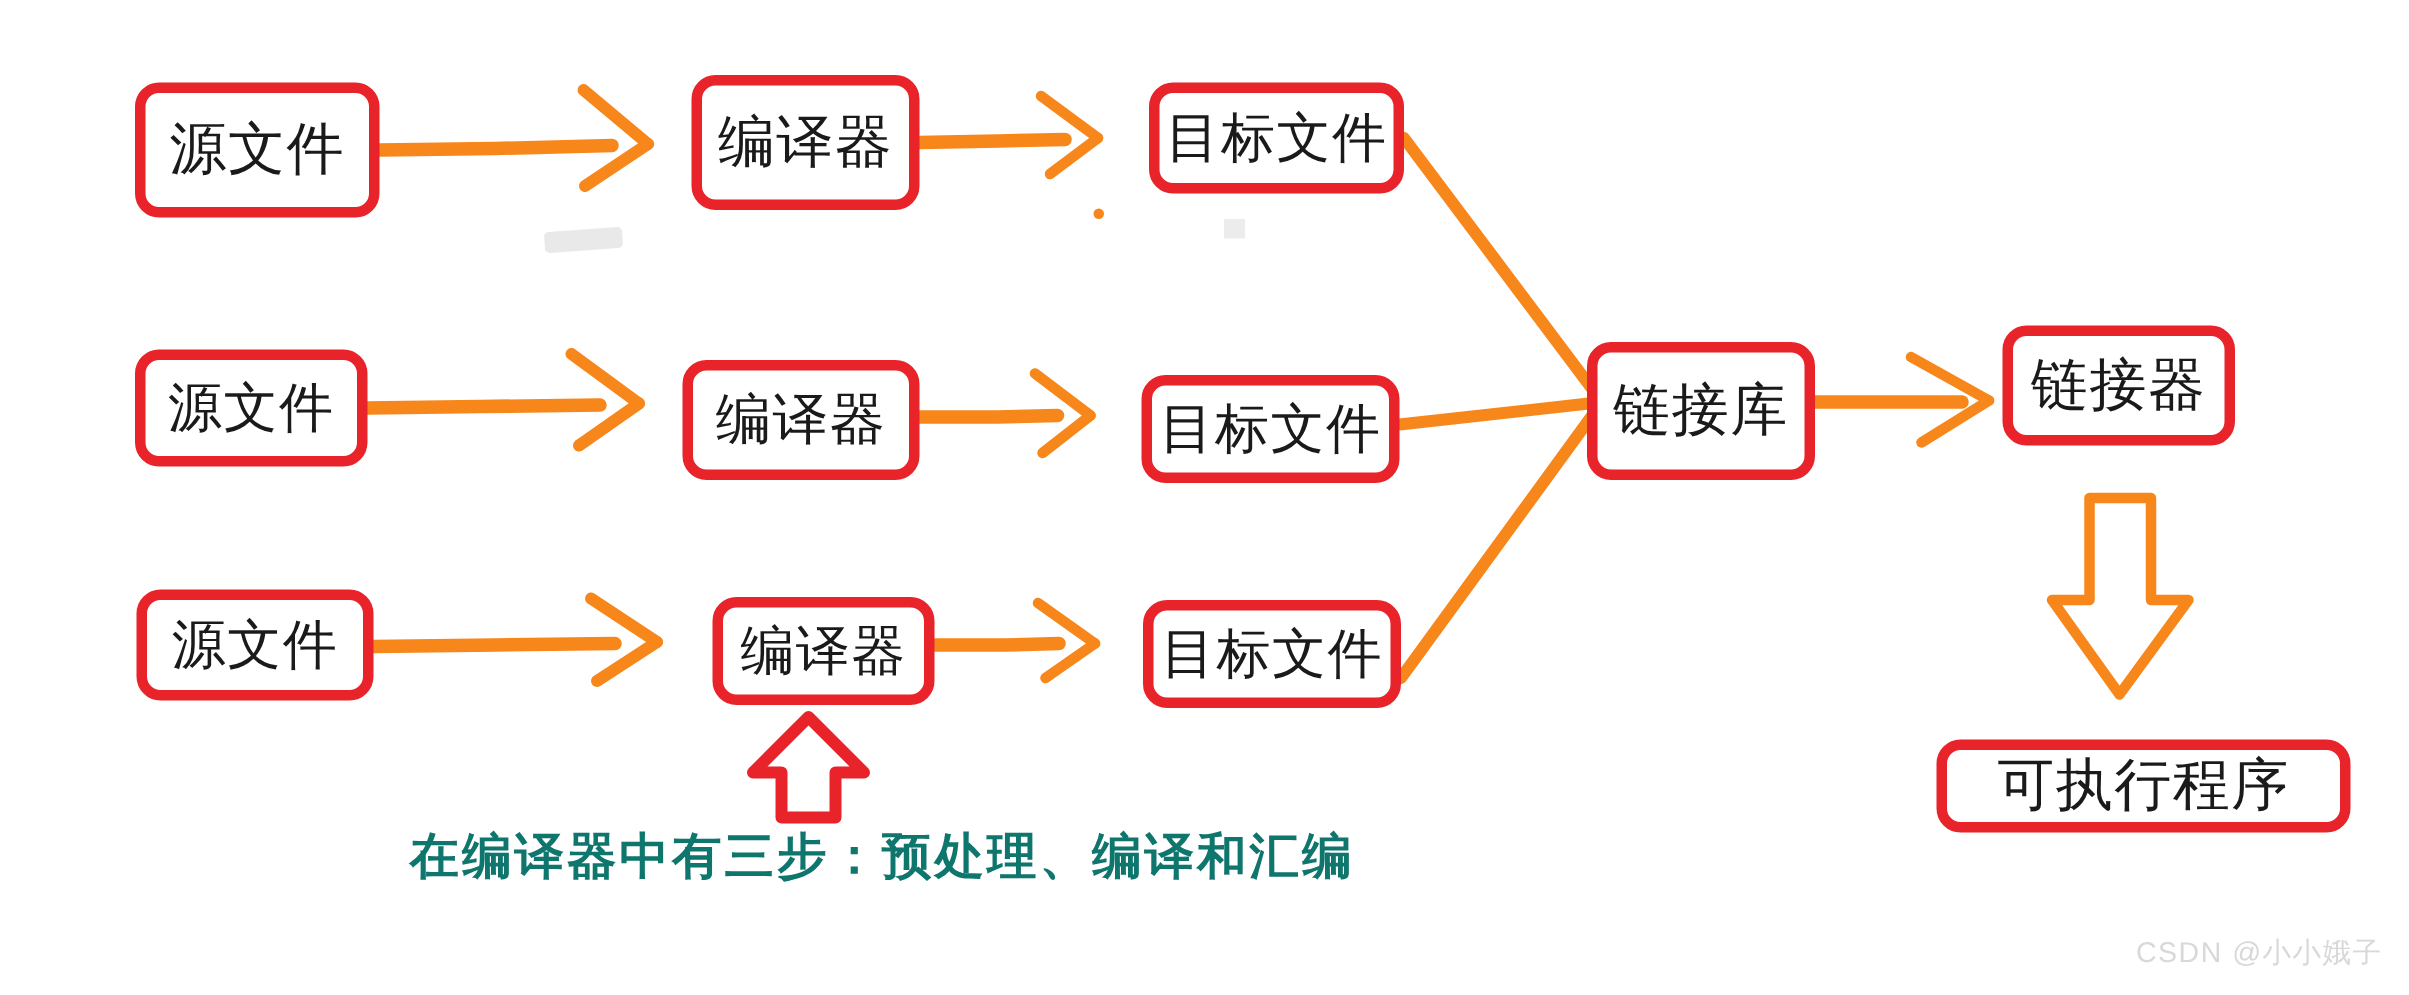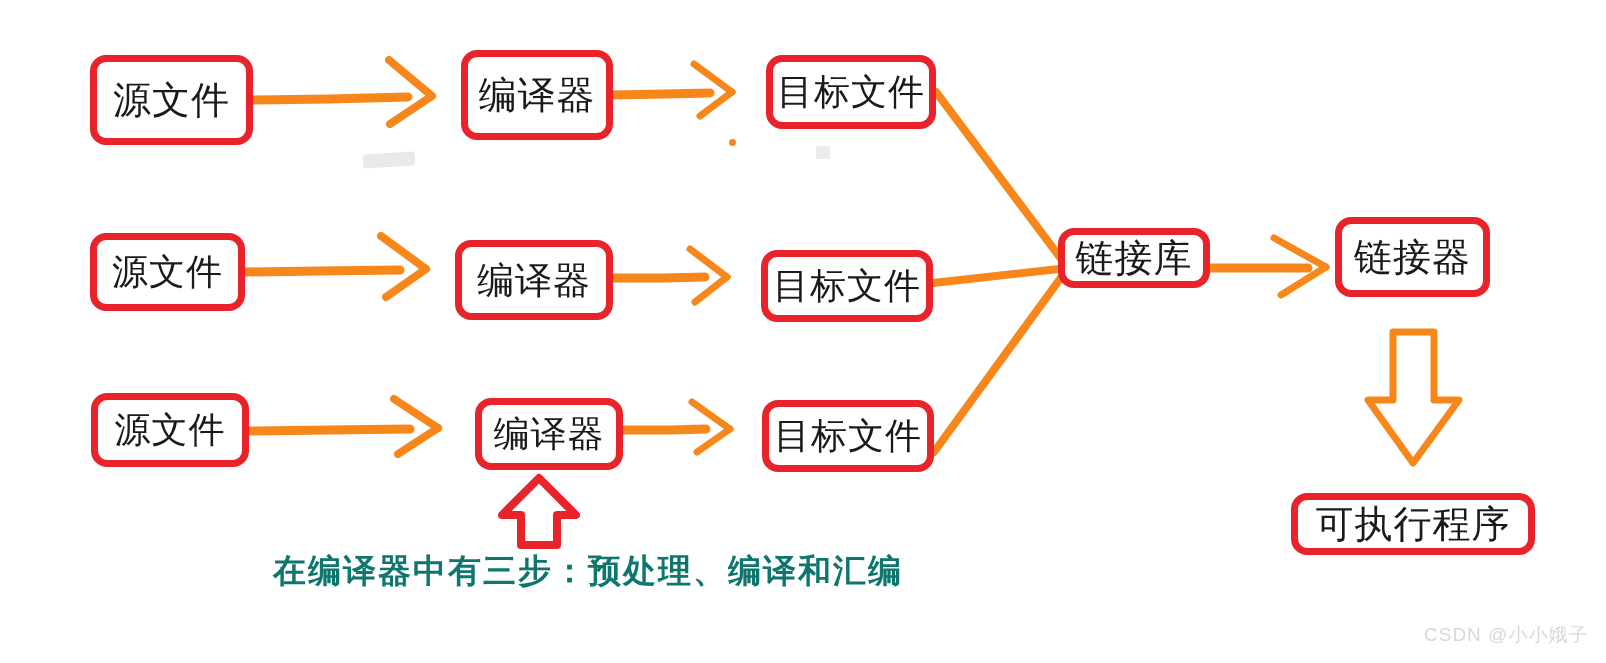--- a/index.html
+++ b/index.html
@@ -154,41 +154,41 @@
   </div>
 
   <div class="node" style="left:455px; top:240px; width:158px; height:80px; font-size:37px;">
     <span class="node-label">编译器</span>
   </div>
 
   <div class="node" style="left:761px; top:250px; width:172px; height:72px; font-size:36px;">
     <span class="node-label">目标文件</span>
   </div>
 
-  <div class="node" style="left:1058px; top:228px; width:152px; height:60px; font-size:38px;">
+  <div class="node" style="left:1058px; top:228px; width:152px; height:92px; font-size:38px;">
     <span class="node-label">链接库</span>
   </div>
 
   <div class="node" style="left:1335px; top:217px; width:155px; height:80px; font-size:38px;">
     <span class="node-label">链接器</span>
   </div>
 
   <div class="node" style="left:91px; top:393px; width:158px; height:74px; font-size:36px;">
     <span class="node-label">源文件</span>
   </div>
 
   <div class="node" style="left:475px; top:398px; width:148px; height:72px; font-size:36px;">
     <span class="node-label">编译器</span>
   </div>
 
   <div class="node" style="left:762px; top:400px; width:172px; height:72px; font-size:36px;">
     <span class="node-label">目标文件</span>
   </div>
 
-  <div class="node" style="left:1291px; top:493px; width:244px; height:62px; font-size:38px;">
+  <div class="node" style="left:1291px; top:493px; width:276px; height:62px; font-size:38px;">
     <span class="node-label">可执行程序</span>
   </div>
 
   <div class="caption" style="left:273px; top:549px; font-size:33px;">在编译器中有三步：预处理、编译和汇编</div>
 
   <div class="watermark" style="left:1424px; top:622px;">CSDN @小小娥子</div>
 
 </div>
 
 </body></html>

